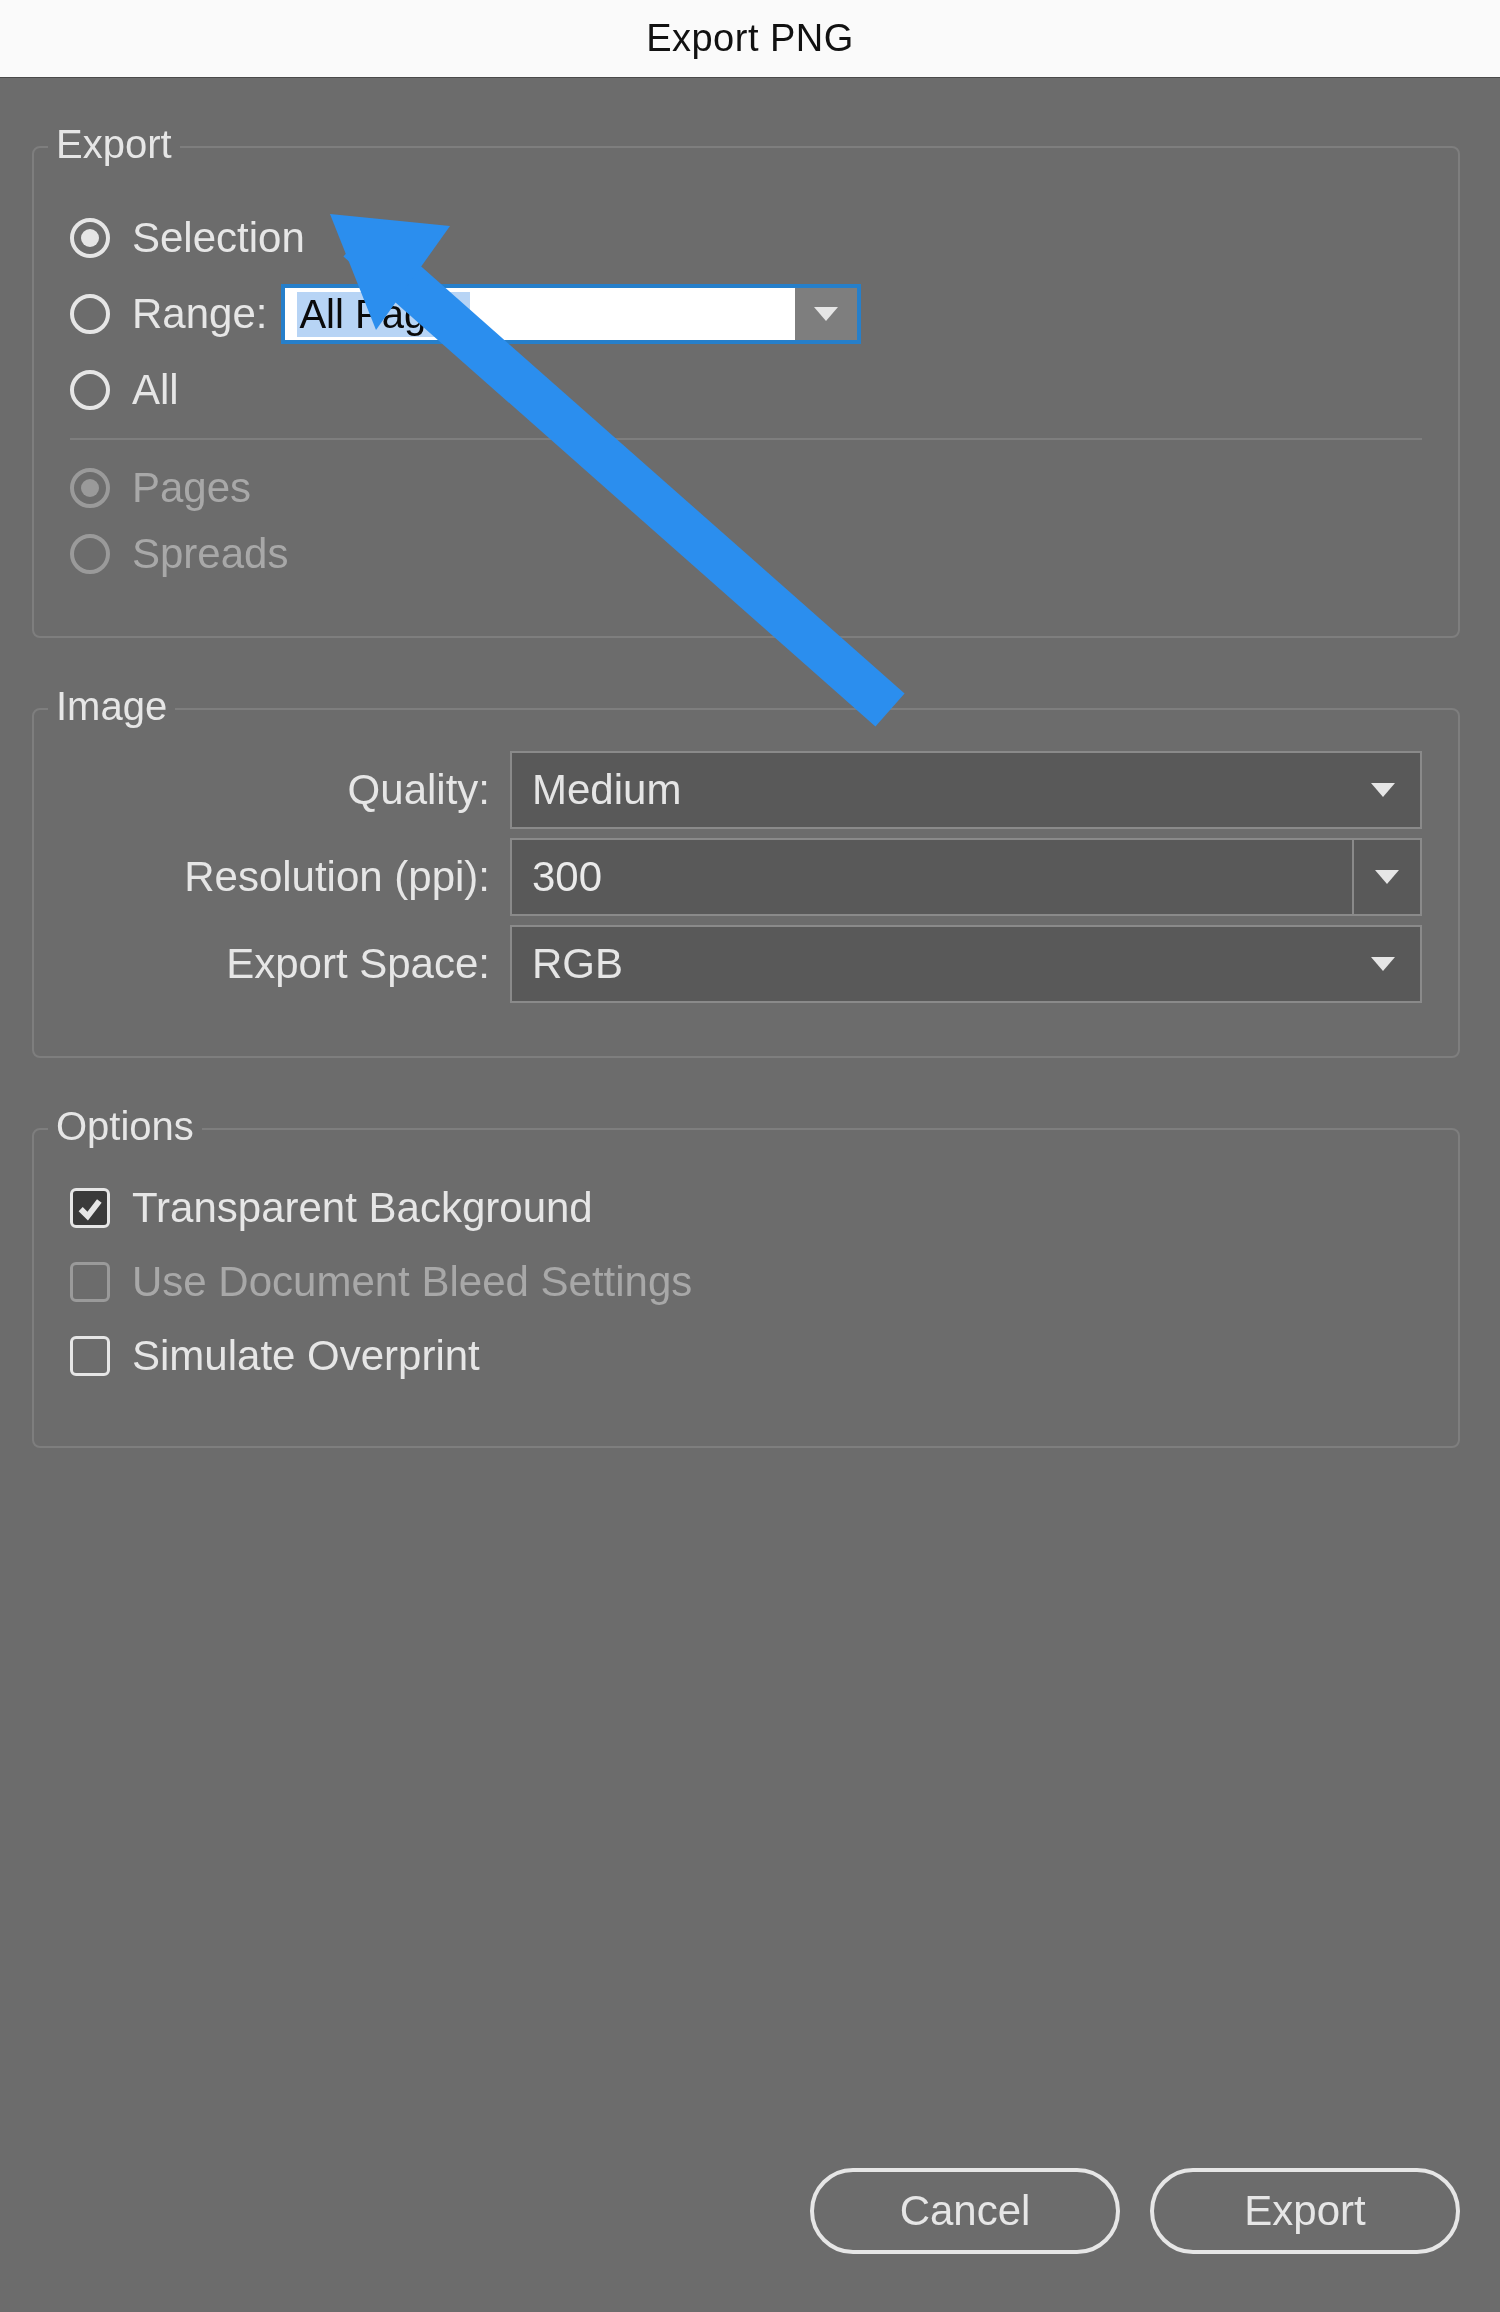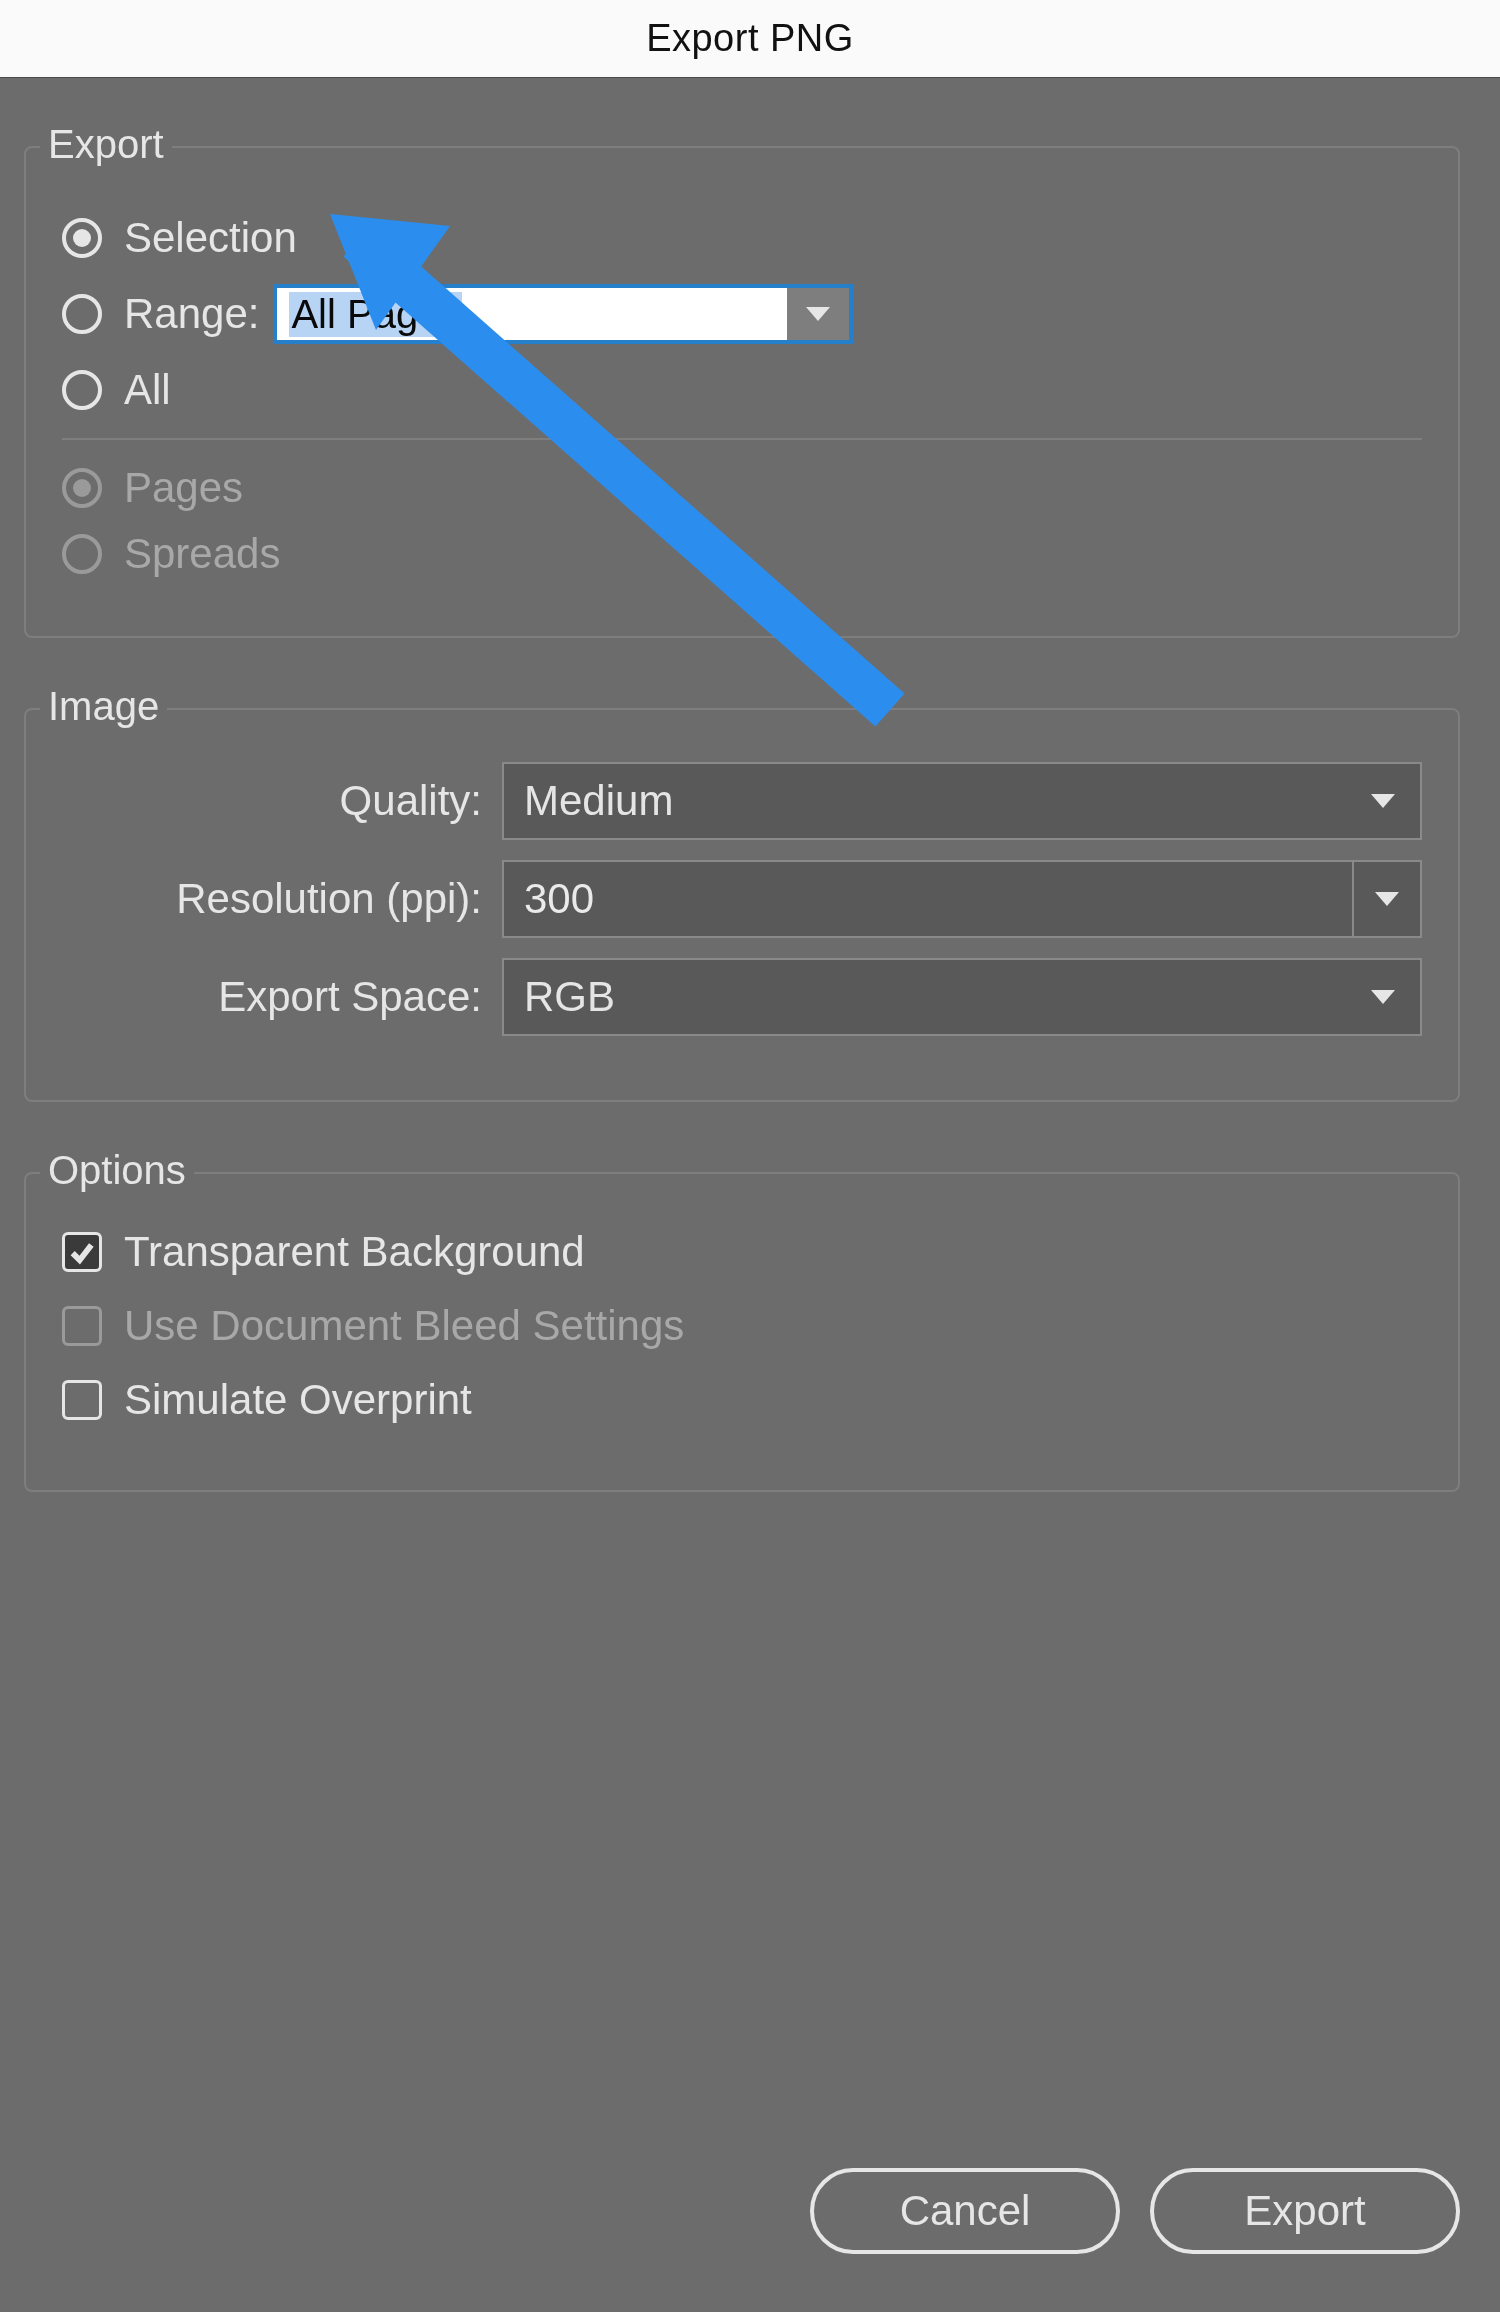--- a/index.html
+++ b/index.html
@@ -29,21 +29,21 @@
     justify-content: center;
     border-bottom: 1px solid #4a4a4a;
     letter-spacing: 0.5px;
   }
   .body-area {
     position: absolute;
     top: 78px;
     left: 0;
     right: 0;
     bottom: 0;
-    padding: 40px 40px 30px 24px;
+    padding: 40px 40px 30px 32px;
   }
   .fieldset {
     border: 2px solid #7e7e7e;
     border-radius: 8px;
     padding: 32px 36px 44px 36px;
     margin-top: 36px;
     position: relative;
   }
   .fieldset:first-child {
     margin-top: 28px;
@@ -168,21 +168,21 @@
     left: 0; top: 0;
     border-left: 12px solid transparent;
     border-right: 12px solid transparent;
     border-top: 14px solid #e6e6e6;
   }
   .chevron.light::before { border-top-color: #e6e6e6; }
   
   .form-row {
     display: flex;
     align-items: center;
-    margin: 20px 0;
+    margin: 9px 0;
   }
   .form-label {
     width: 440px;
     text-align: right;
     color: #e6e6e6;
     font-size: 42px;
     padding-right: 20px;
   }
   .dropdown {
     flex: 1;

